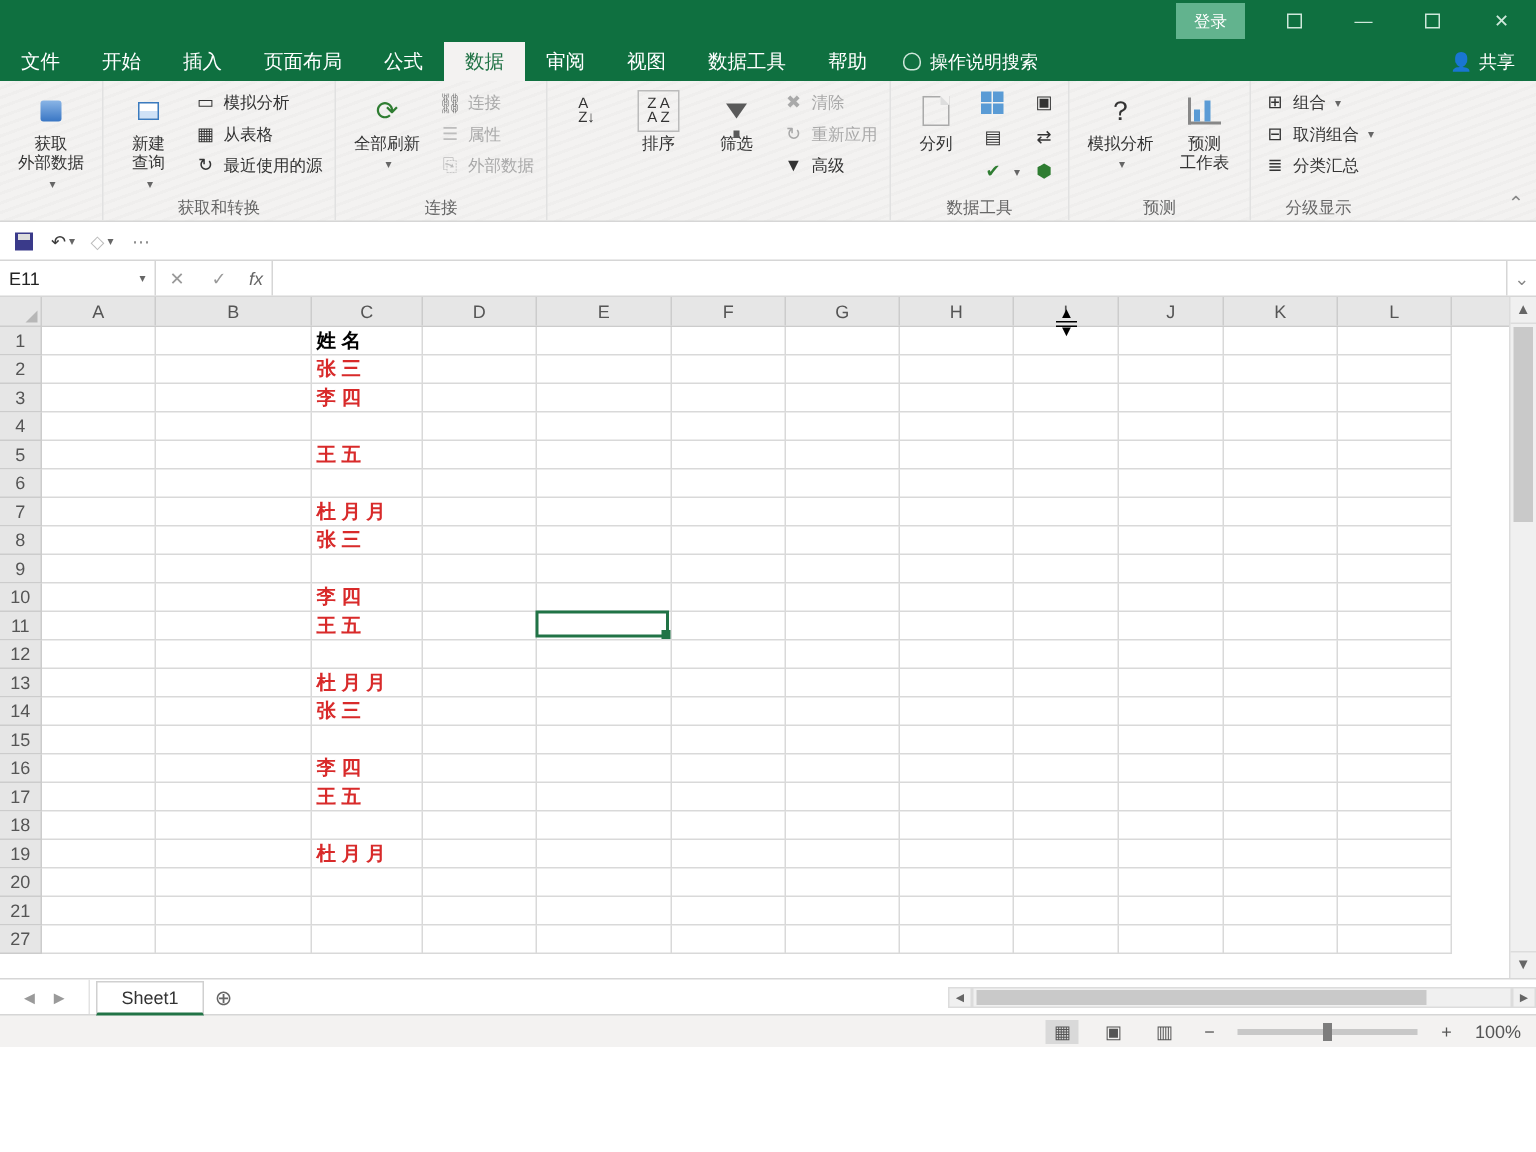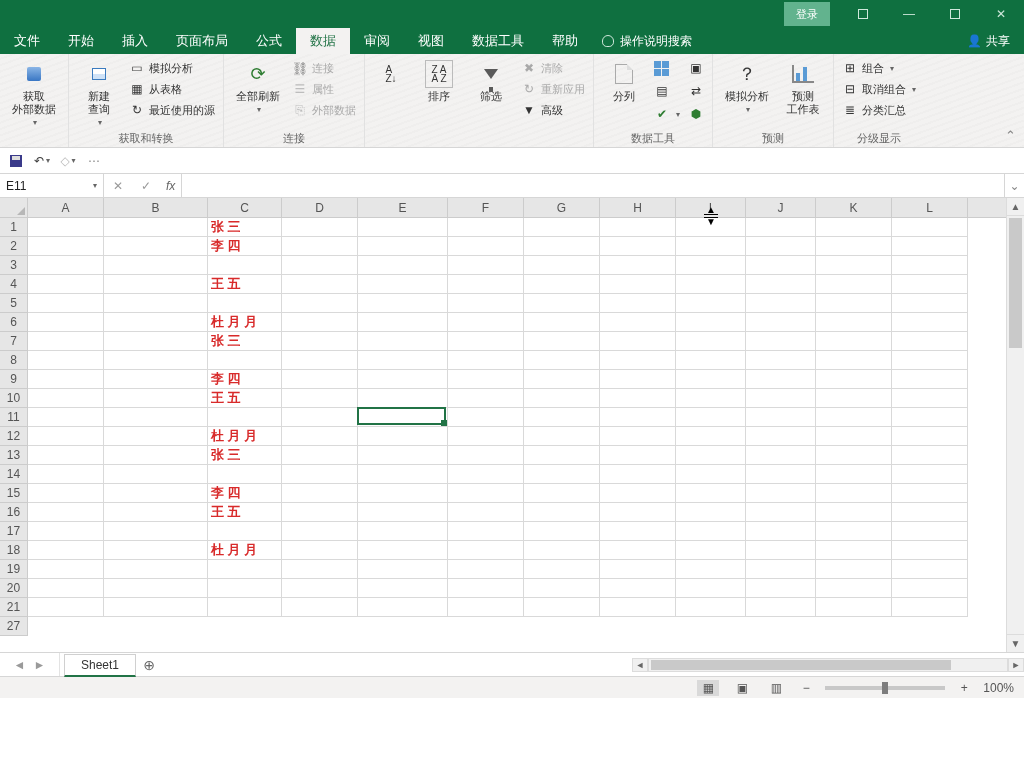--- a/index.html
+++ b/index.html
@@ -404,20 +404,34 @@
           <div class="rh">18</div>
           <div class="rh">19</div>
           <div class="rh">20</div>
           <div class="rh">21</div>
           <div class="rh">27</div>
         </div>
       <div class="cells" id="cells">
           <div class="crow">
             <div class="cell" style="width: 76px;"></div>
             <div class="cell" style="width: 104px;"></div>
+            <div class="cell bold" style="width: 74px;">姓       名</div>
+            <div class="cell" style="width: 76px;"></div>
+            <div class="cell" style="width: 90px;"></div>
+            <div class="cell" style="width: 76px;"></div>
+            <div class="cell" style="width: 76px;"></div>
+            <div class="cell" style="width: 76px;"></div>
+            <div class="cell" style="width: 70px;"></div>
+            <div class="cell" style="width: 70px;"></div>
+            <div class="cell" style="width: 76px;"></div>
+            <div class="cell" style="width: 76px;"></div>
+          </div>
+          <div class="crow">
+            <div class="cell" style="width: 76px;"></div>
+            <div class="cell" style="width: 104px;"></div>
             <div class="cell red" style="width: 74px;">张       三</div>
             <div class="cell" style="width: 76px;"></div>
             <div class="cell" style="width: 90px;"></div>
             <div class="cell" style="width: 76px;"></div>
             <div class="cell" style="width: 76px;"></div>
             <div class="cell" style="width: 76px;"></div>
             <div class="cell" style="width: 70px;"></div>
             <div class="cell" style="width: 70px;"></div>
             <div class="cell" style="width: 76px;"></div>
             <div class="cell" style="width: 76px;"></div>

